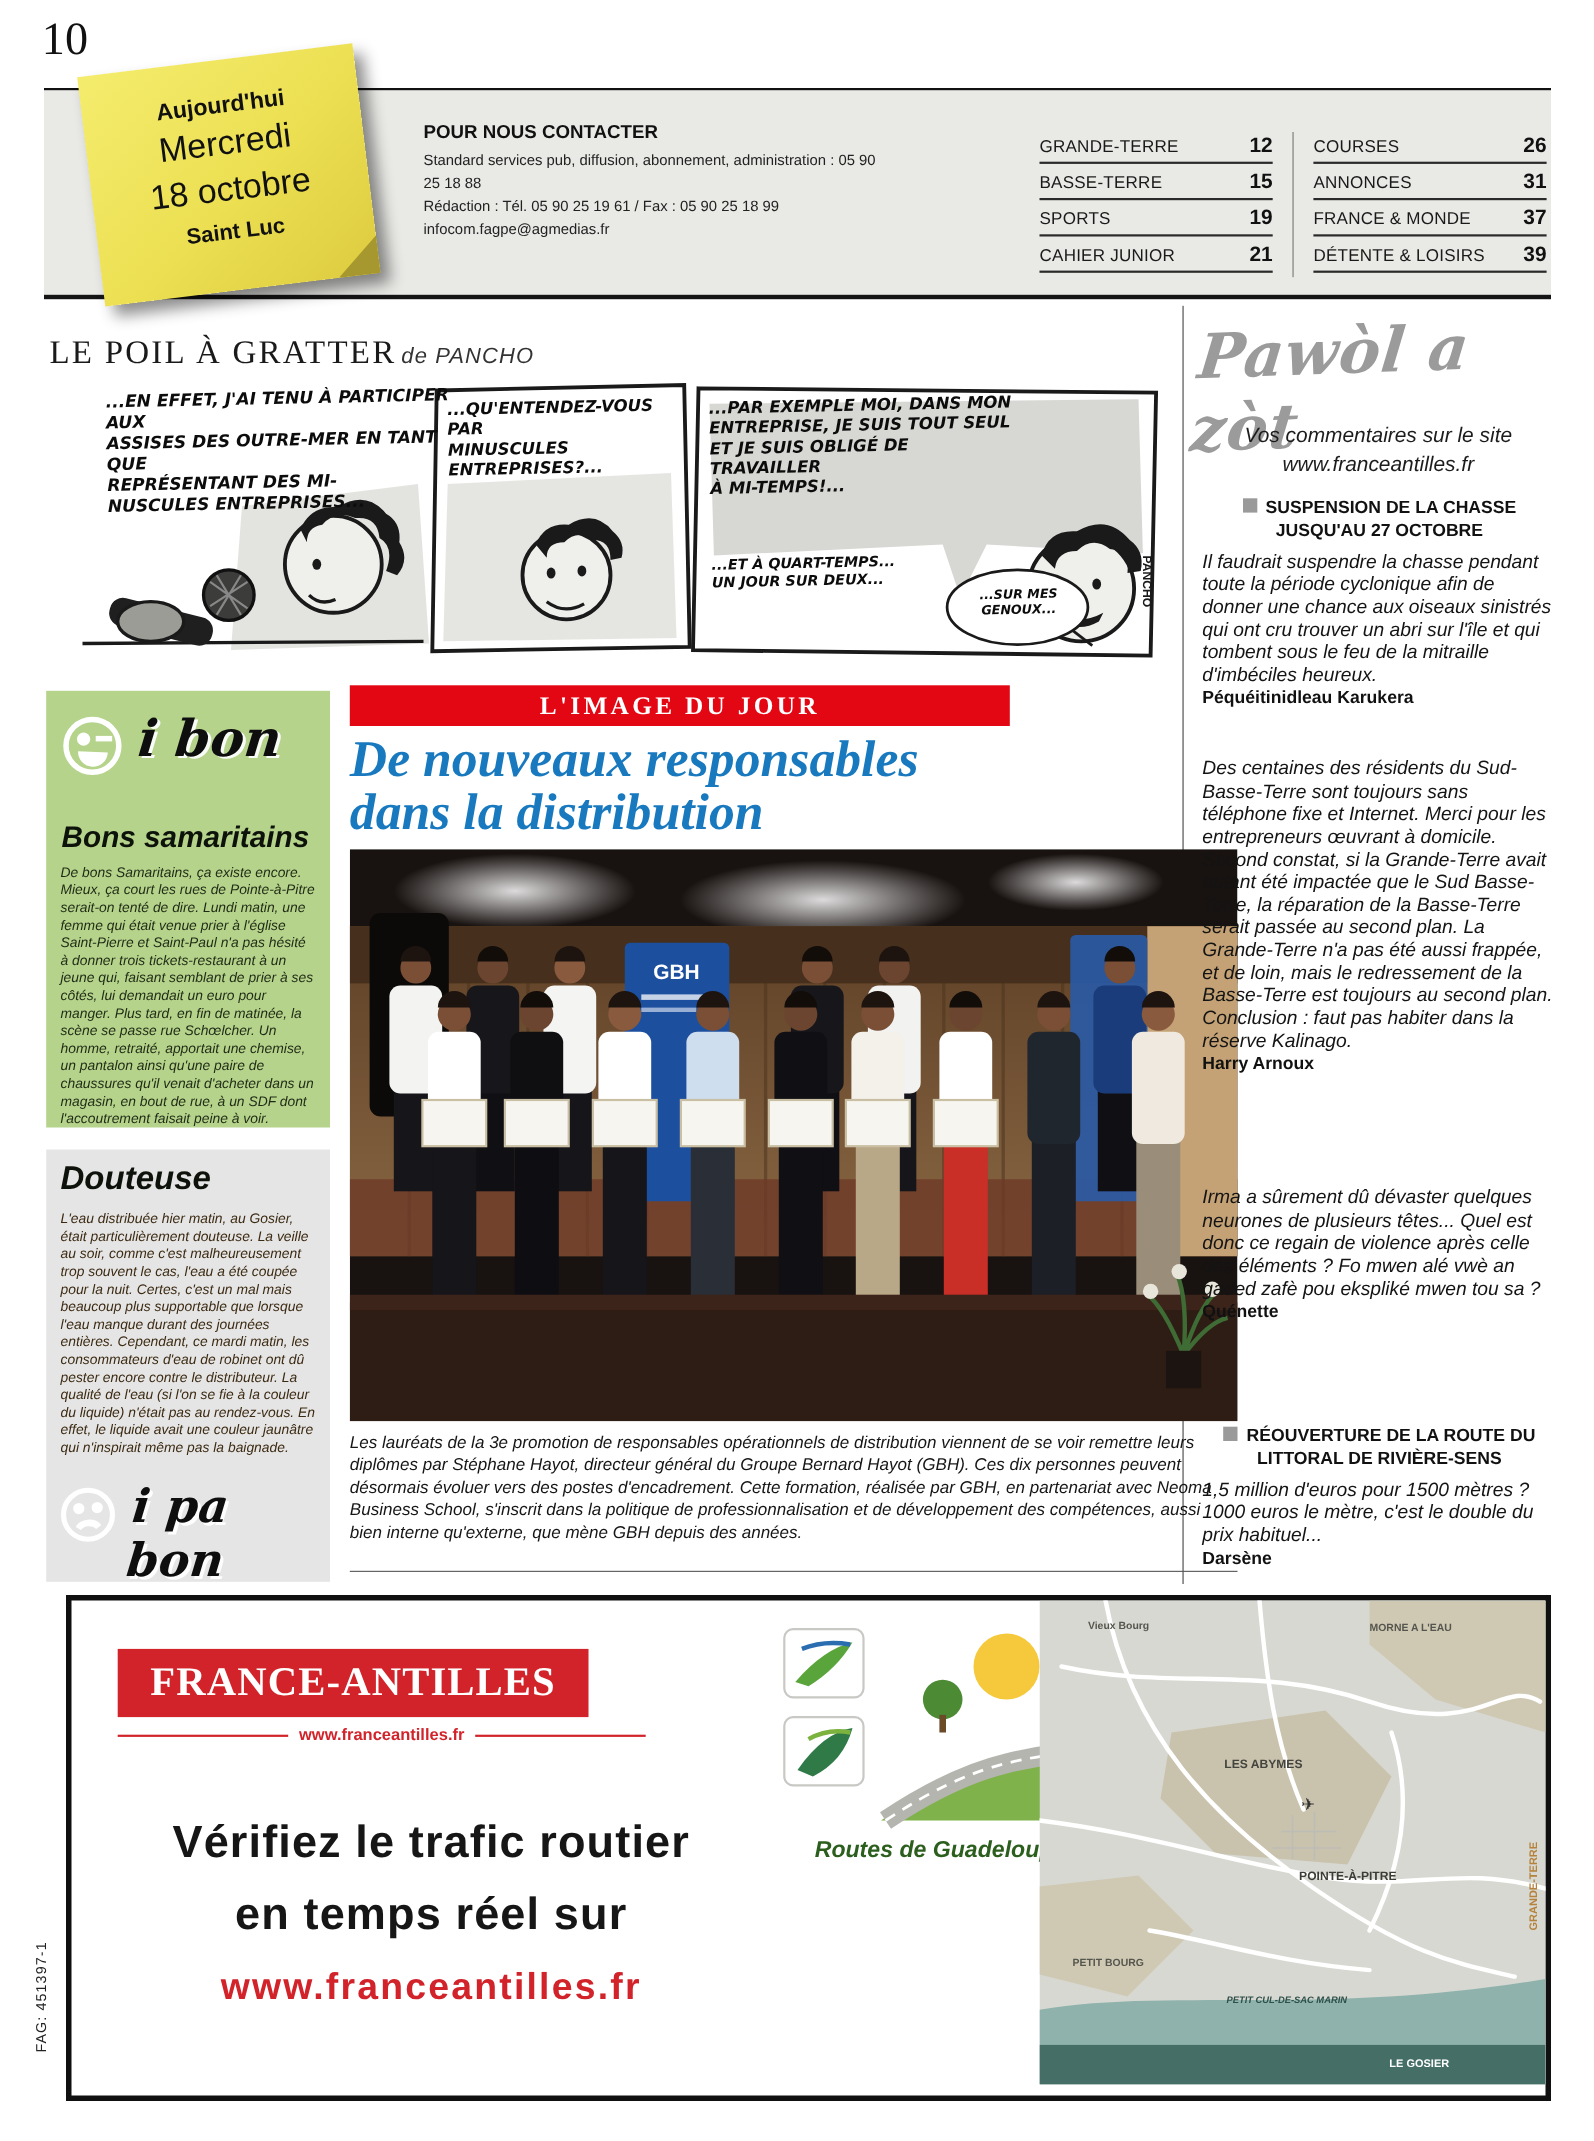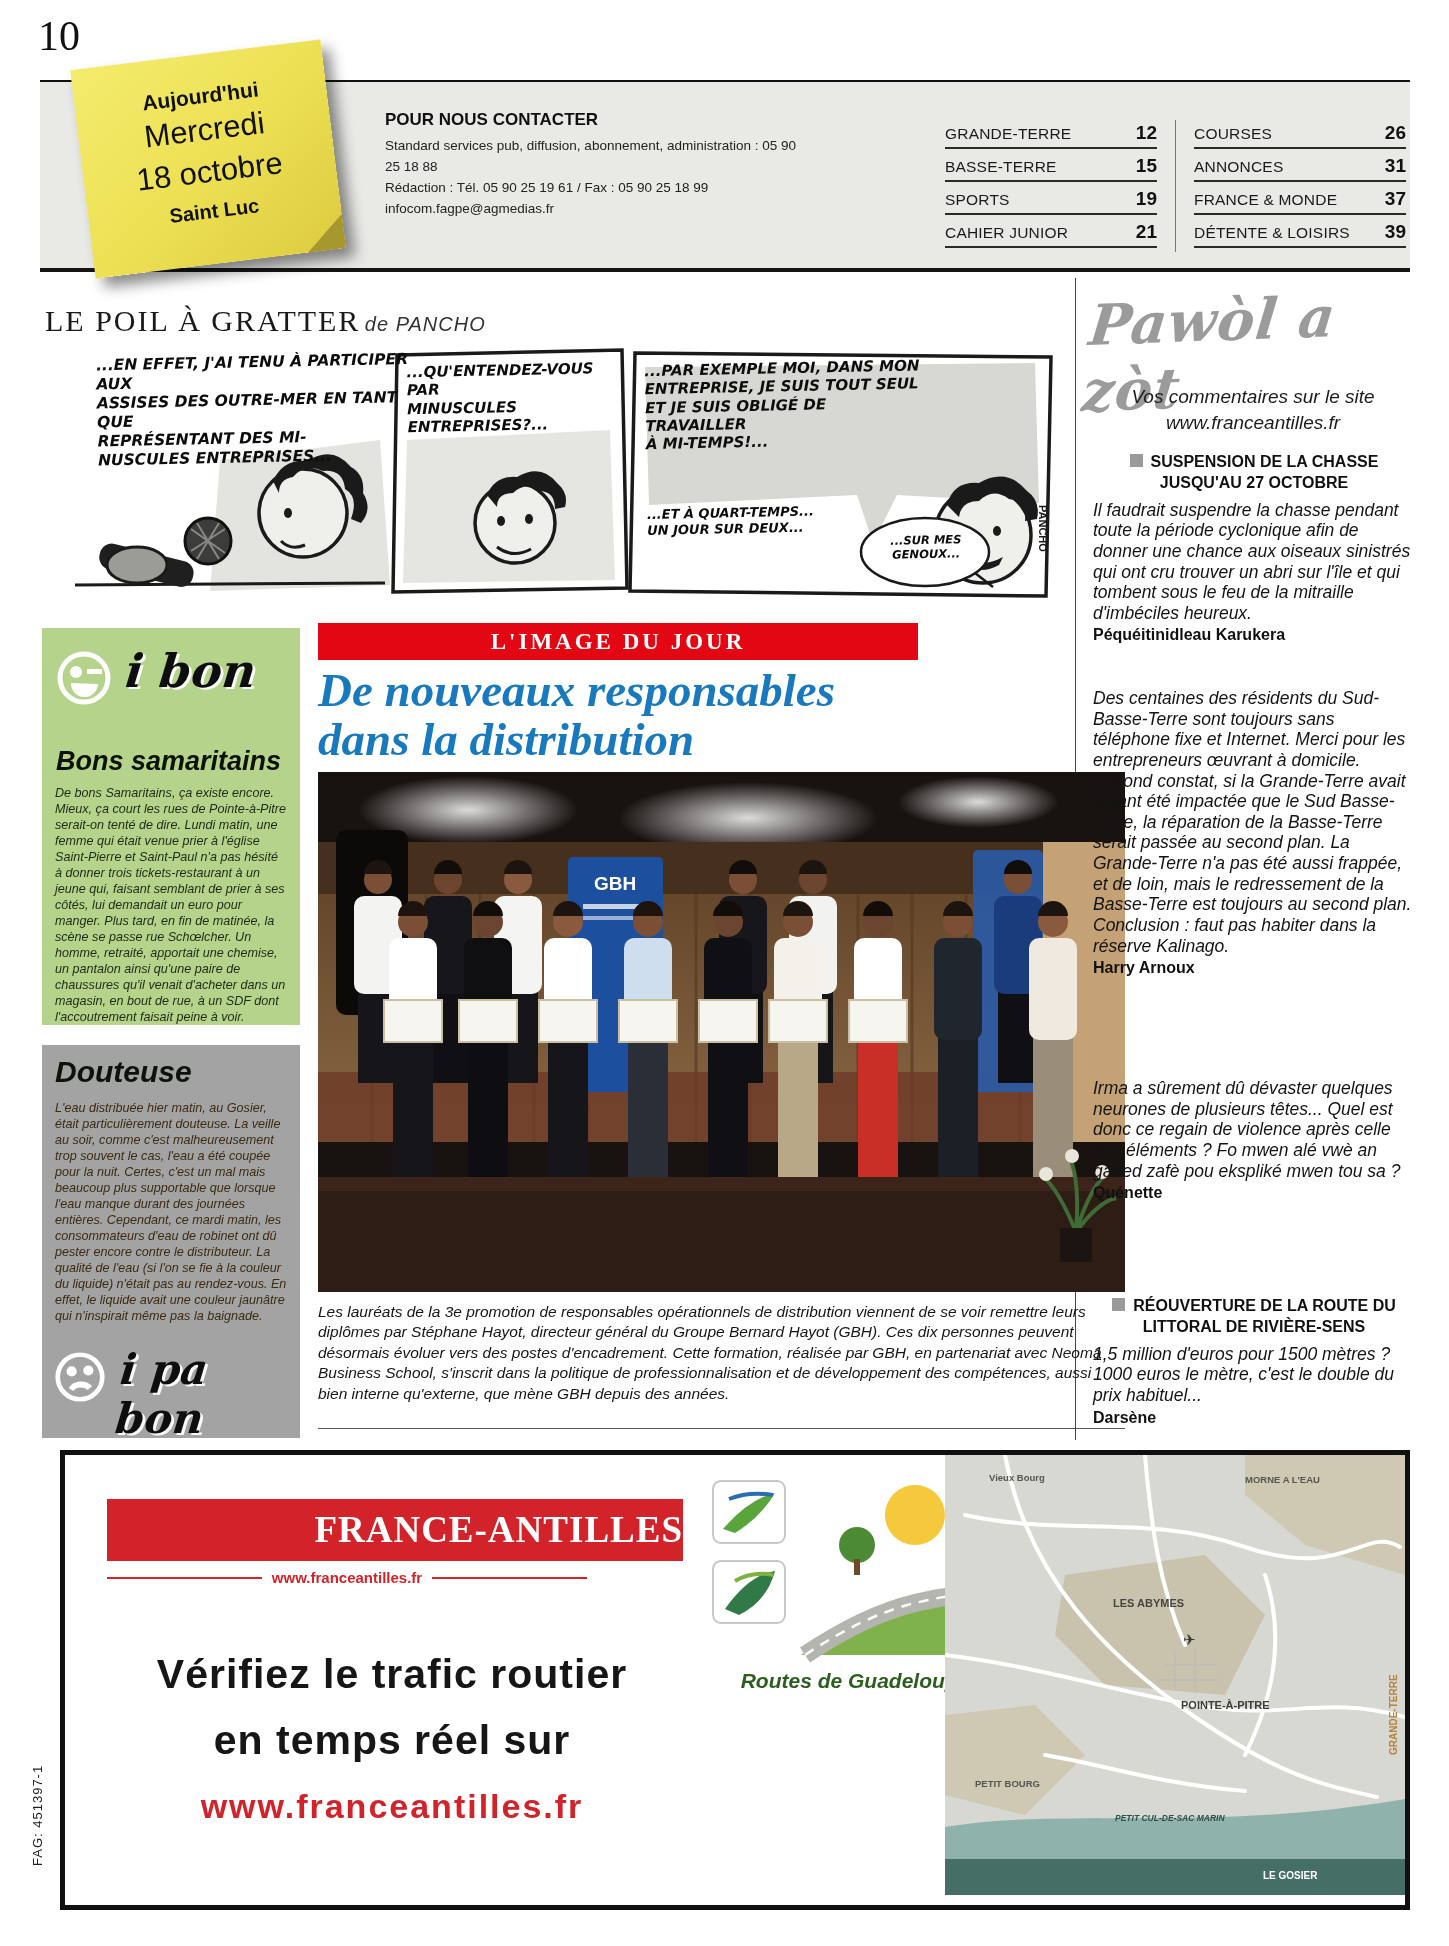--- a/index.html
+++ b/index.html
@@ -31,21 +31,21 @@
   .idx-num{font-weight:800;font-size:19px;}
 
   
   .comic-title{font-family:"Liberation Serif",serif;font-size:30px;letter-spacing:2px;color:#1a1a1a;}
   .comic-byline{font-family:"Liberation Sans",sans-serif;font-style:italic;font-size:20px;color:#333;letter-spacing:1px;}
   .hand{font-family:"DejaVu Sans",sans-serif;font-weight:700;font-style:italic;
         text-transform:uppercase;line-height:1.22;color:#0c0c0c;transform:rotate(-1.2deg);}
 
   
   .greenbox{background:#b5d38b;}
-  .orangebox{background:#a3a3a3;}
+  .orangebox{background:#e5e5e5;}
   .script{font-family:"DejaVu Serif",serif;font-weight:bold;font-style:italic;
           transform:skewX(-6deg);color:#0e0e0e;text-shadow:3px 2px 0 rgba(255,255,255,.92);}
   .boxhead{font-weight:bold;font-style:italic;font-size:27px;color:#0d120a;}
   .boxbody{font-style:italic;font-size:12.6px;line-height:1.27;}
 
   
   .banner{background:#e30613;color:#fff;text-align:center;
           font-family:"Liberation Serif",serif;font-weight:bold;font-size:23px;
           letter-spacing:3px;line-height:37px;}
   .headline{font-family:"Liberation Serif",serif;font-weight:bold;font-style:italic;
@@ -406,21 +406,21 @@
     <div class="pw-sig">Quénette</div>
   </div>
 
   <div class="abs" style="left:1093px;top:1296px;width:322px;">
     <div class="pw-head"><span class="pw-bullet"></span><span>RÉOUVERTURE DE LA ROUTE DU LITTORAL DE RIVIÈRE-SENS</span></div>
     <div class="pw-body">1,5 million d'euros pour 1500 mètres ? 1000 euros le mètre, c'est le double du prix habituel...</div>
     <div class="pw-sig">Darsène</div>
   </div>
 
   <div class="abs adbox" style="left:60px;top:1450px;width:1340px;height:450px;">
-    <div class="abs fa-logo" style="left:42px;top:44px;width:576px;height:62px;text-align:right;">FRANCE-ANTILLES</div>
+    <div class="abs fa-logo" style="left:42px;top:44px;width:428px;height:62px;">FRANCE-ANTILLES</div>
     <div class="abs fa-sub" style="left:42px;top:114px;width:480px;">
       <span class="rl"></span>
       <span>www.franceantilles.fr</span>
       <span class="rl"></span>
     </div>
     <div class="abs big1" style="left:12px;top:196px;width:630px;">Vérifiez le trafic routier</div>
     <div class="abs big2" style="left:12px;top:262px;width:630px;">en temps réel sur</div>
     <div class="abs bigurl" style="left:12px;top:332px;width:630px;">www.franceantilles.fr</div>
 
     <div class="abs" style="left:640px;top:14px;width:300px;height:232px;background:#fff;">

